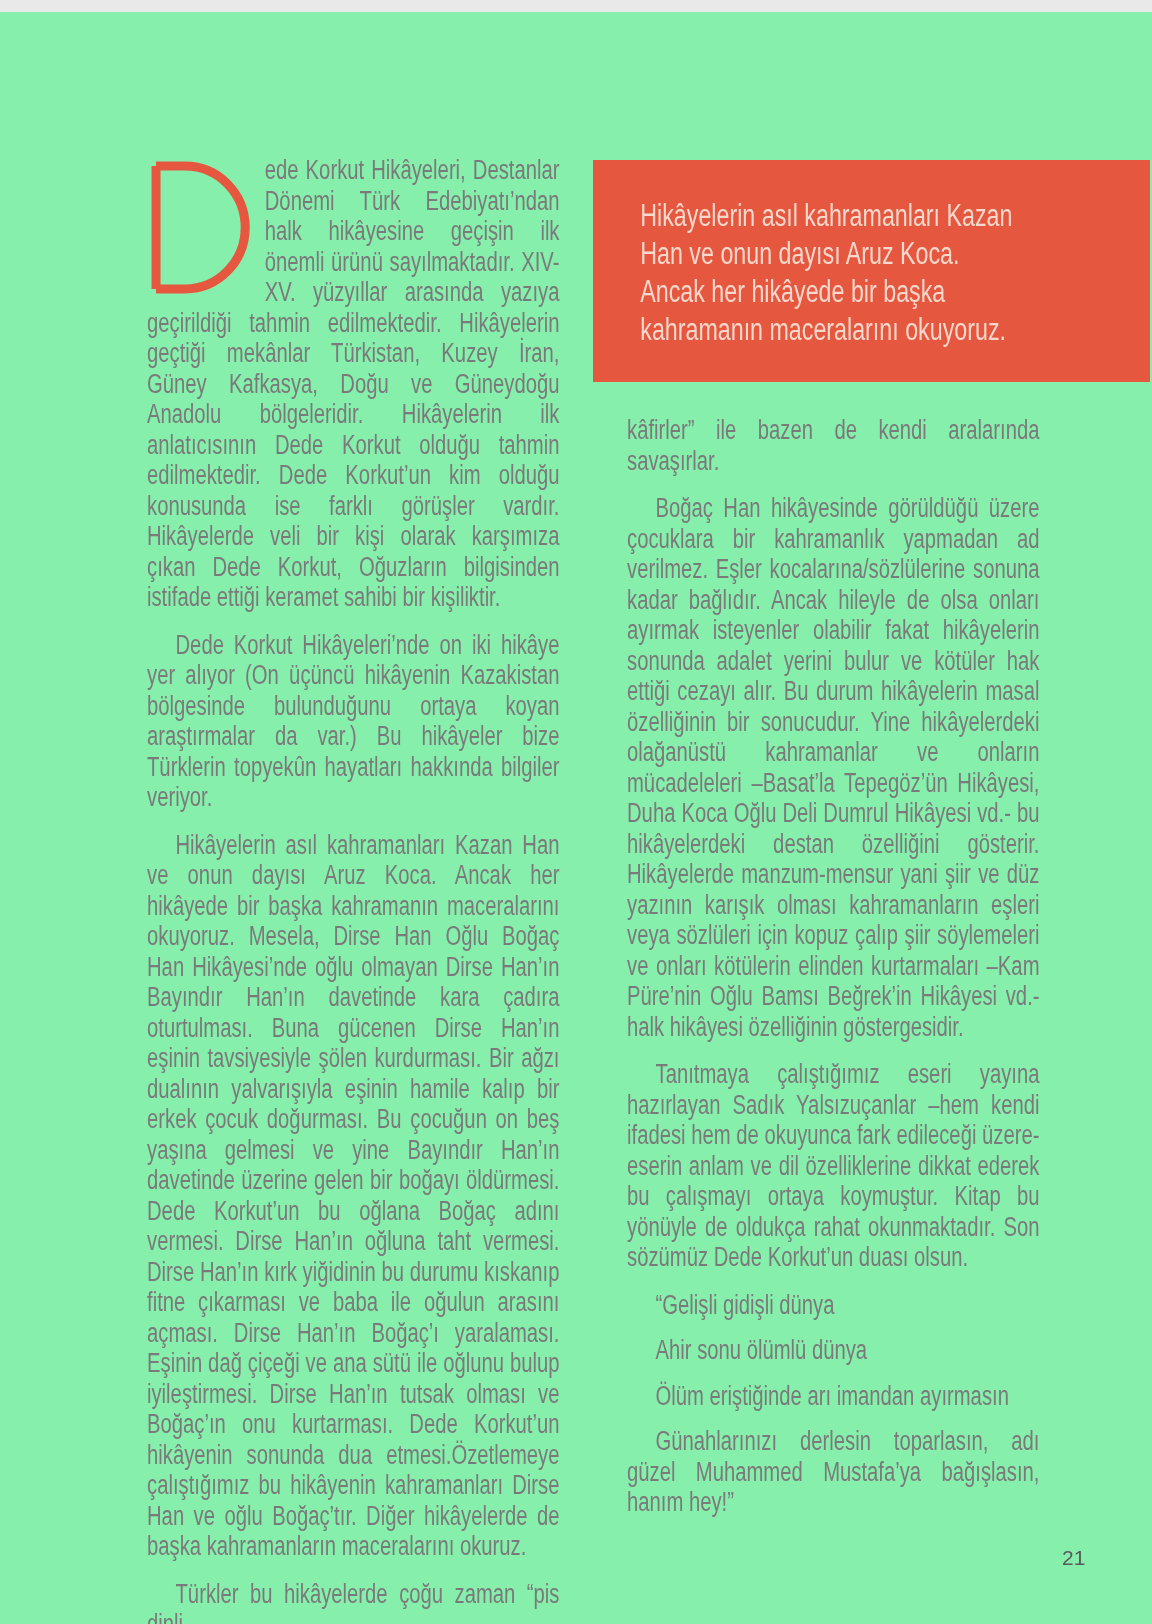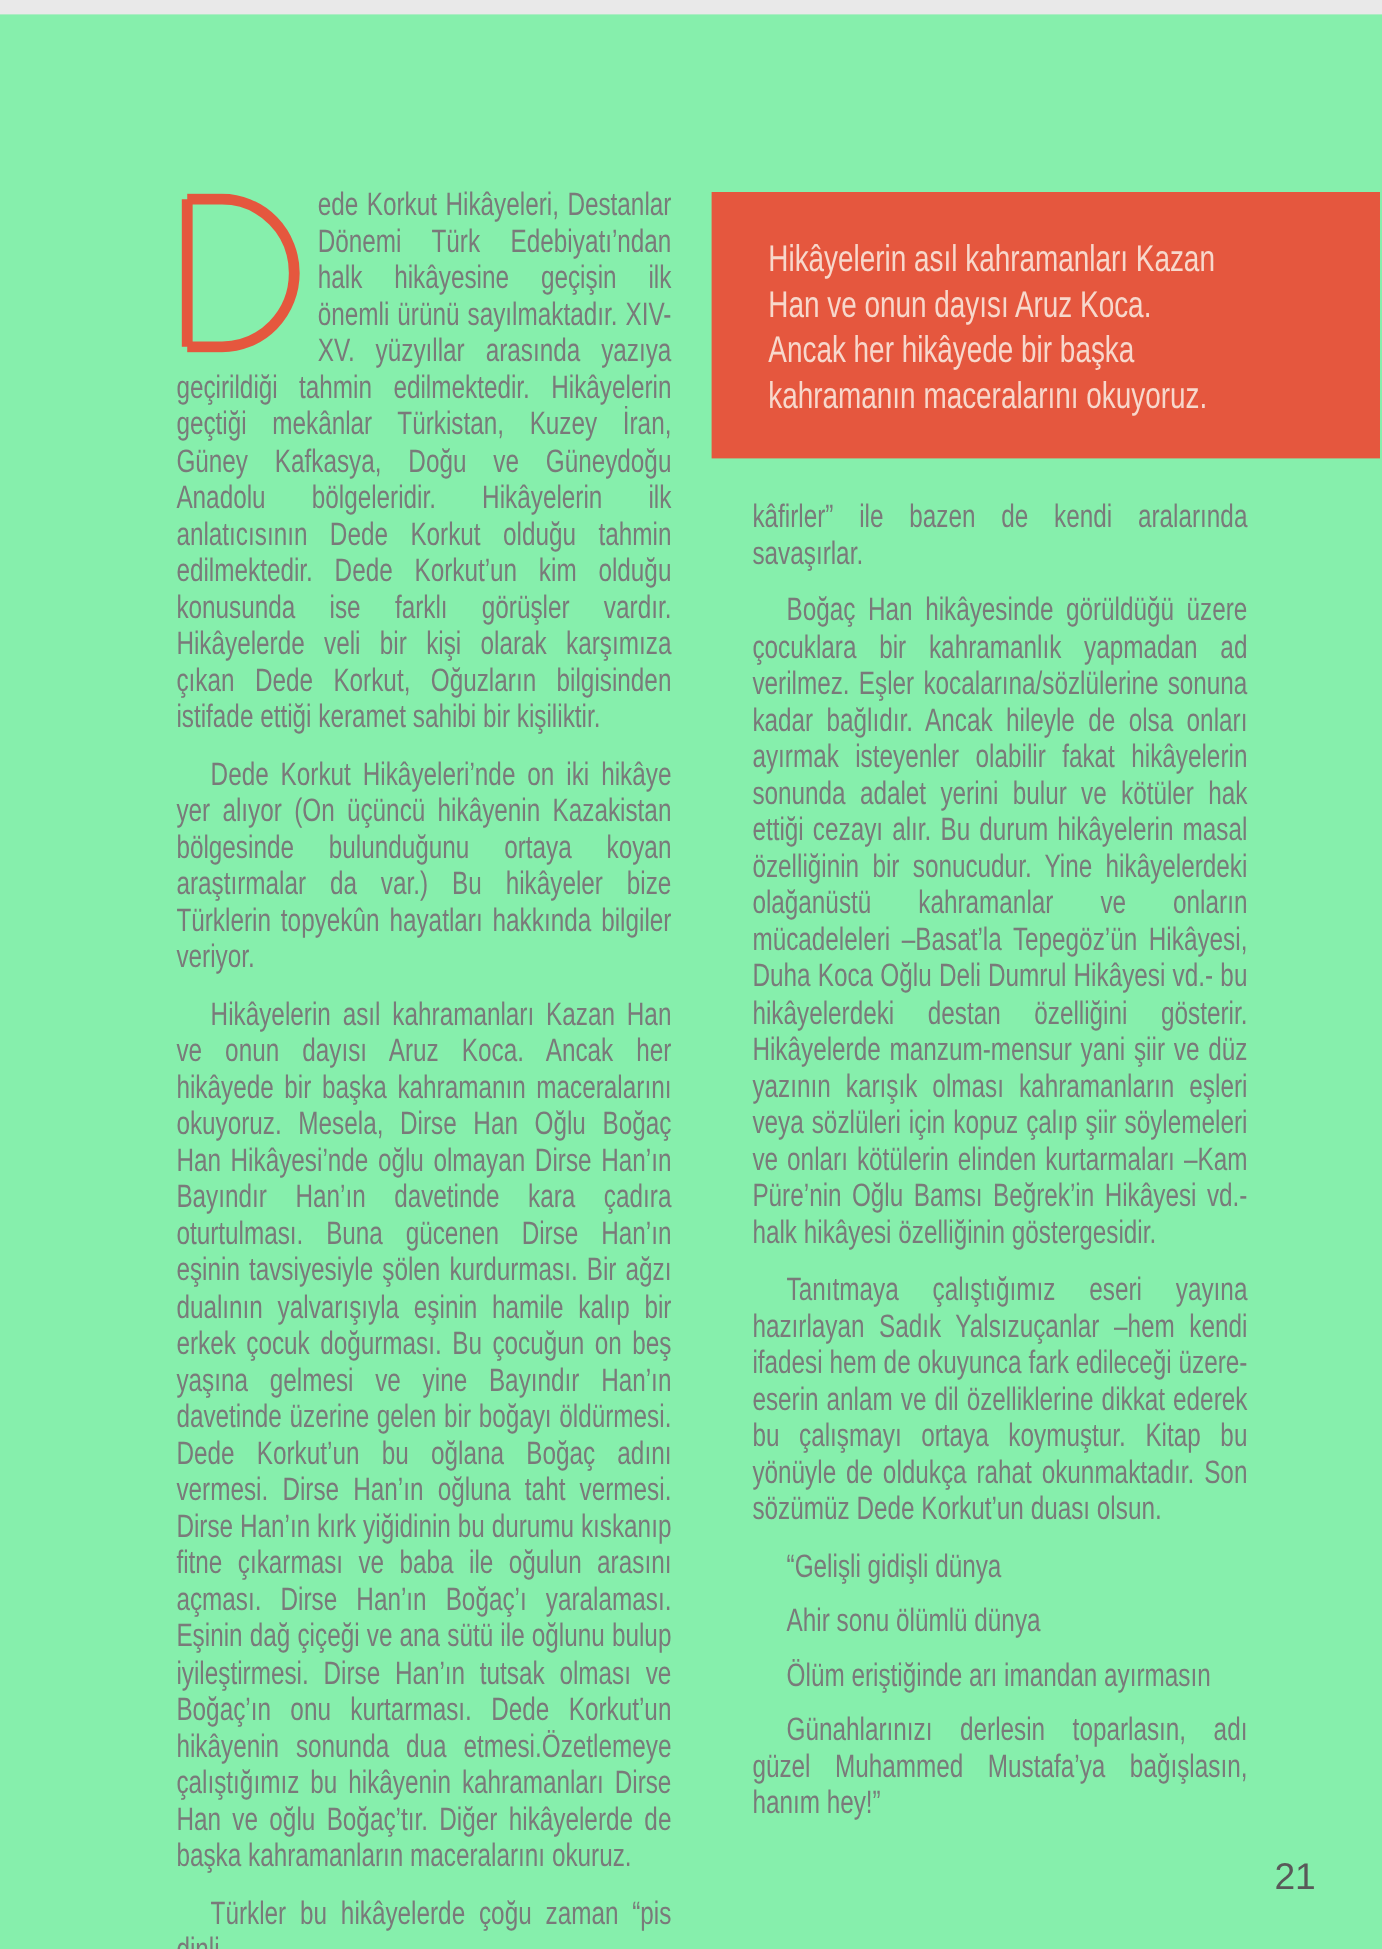--- a/index.html
+++ b/index.html
@@ -45,21 +45,21 @@
     transform-origin:0 0;
     color:#f7d8cc;
     font-size:31px;
     line-height:38px;
     font-weight:300;
   }
   .pullquote-inner p{margin:0;text-align:left;}
   .pagenum{
     position:absolute;
     left:1062px;top:1534px;
-    font-size:31px;
+    font-size:21px;
     color:#595959;
   }
 </style>
 </head>
 <body>
 
 <div class="page">
 
   <div class="col col-left">
     <div class="condense">

